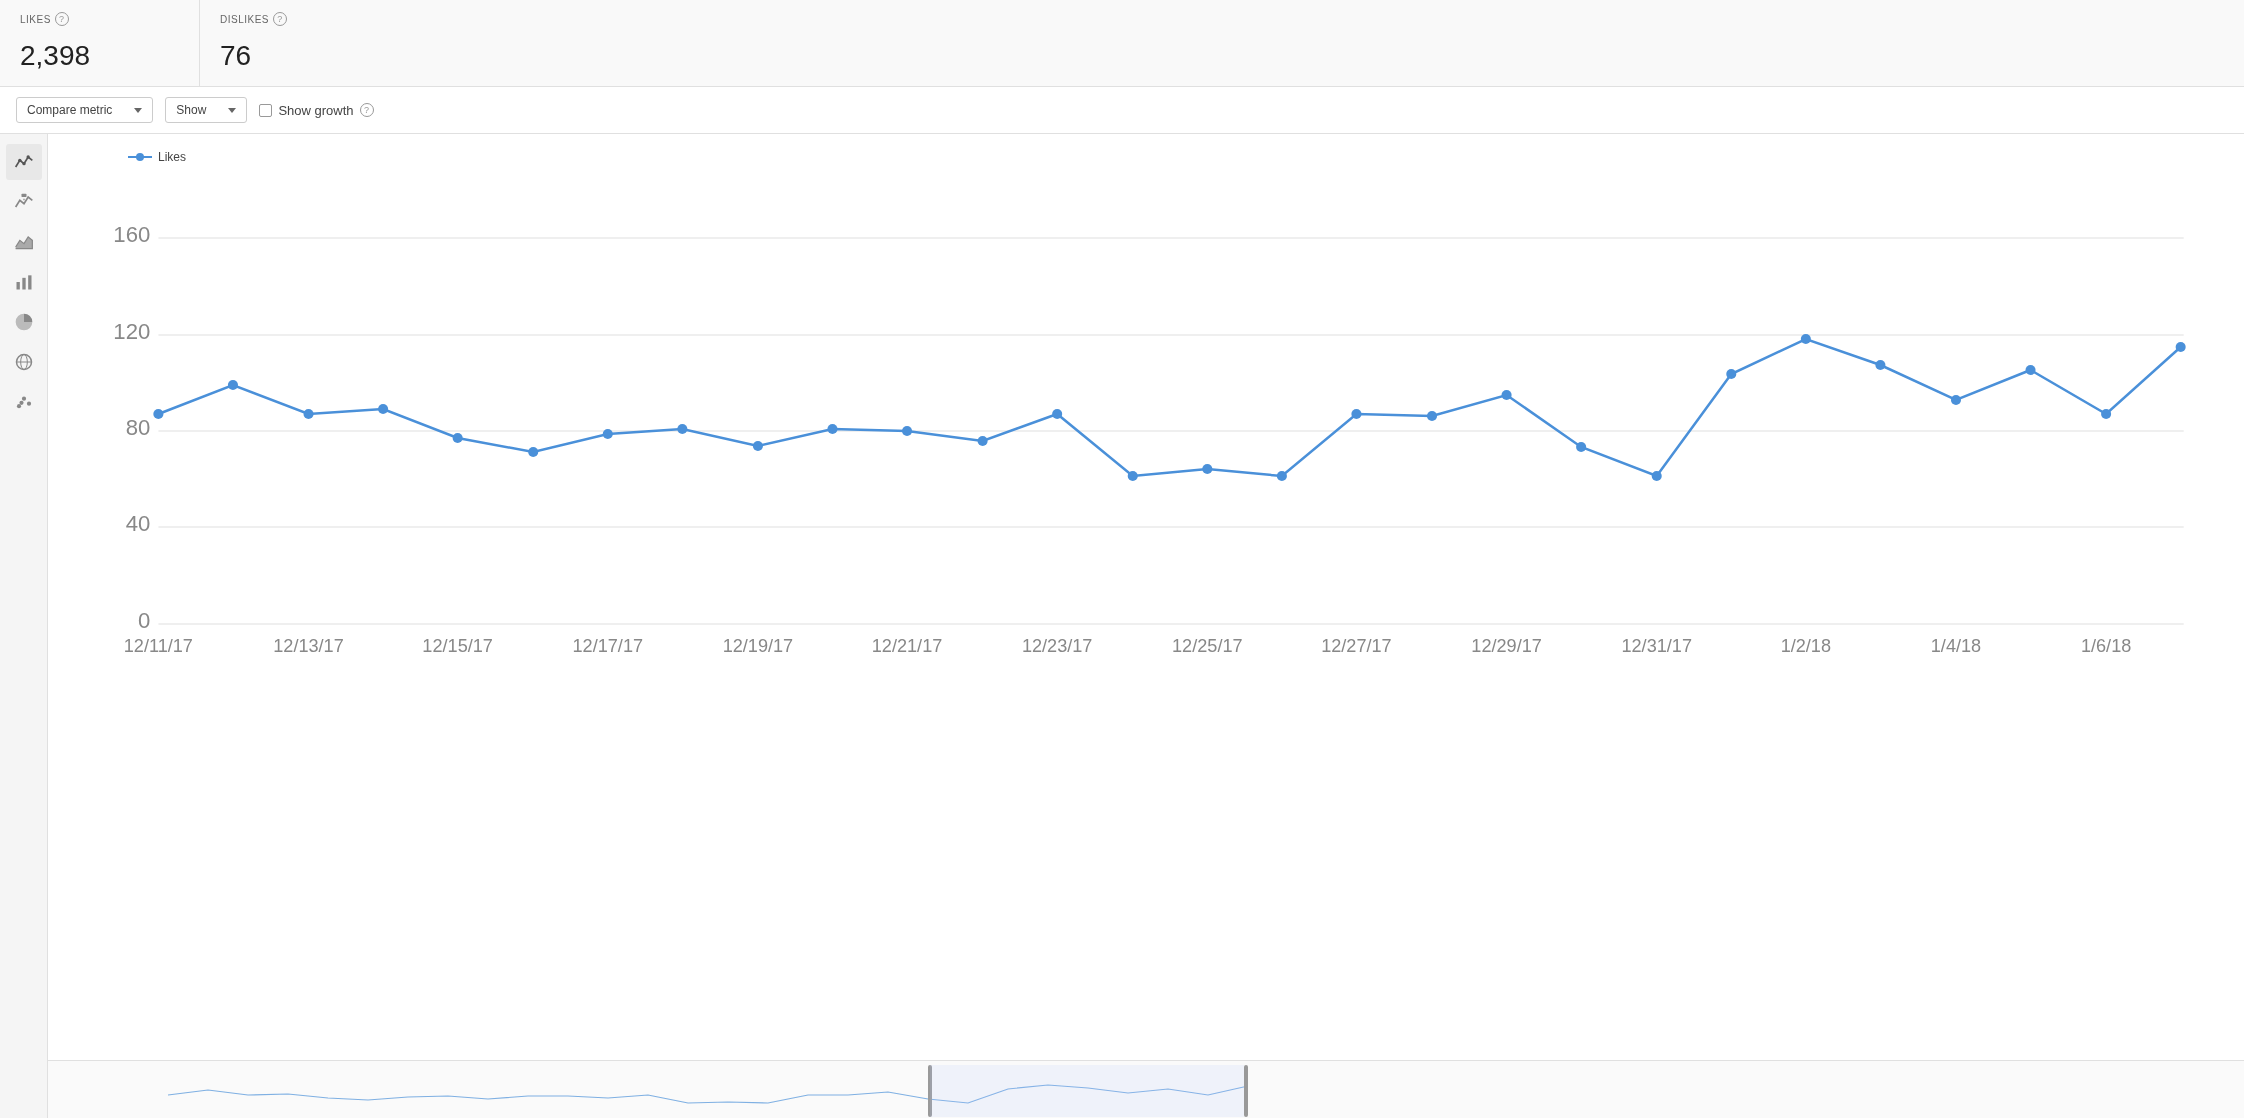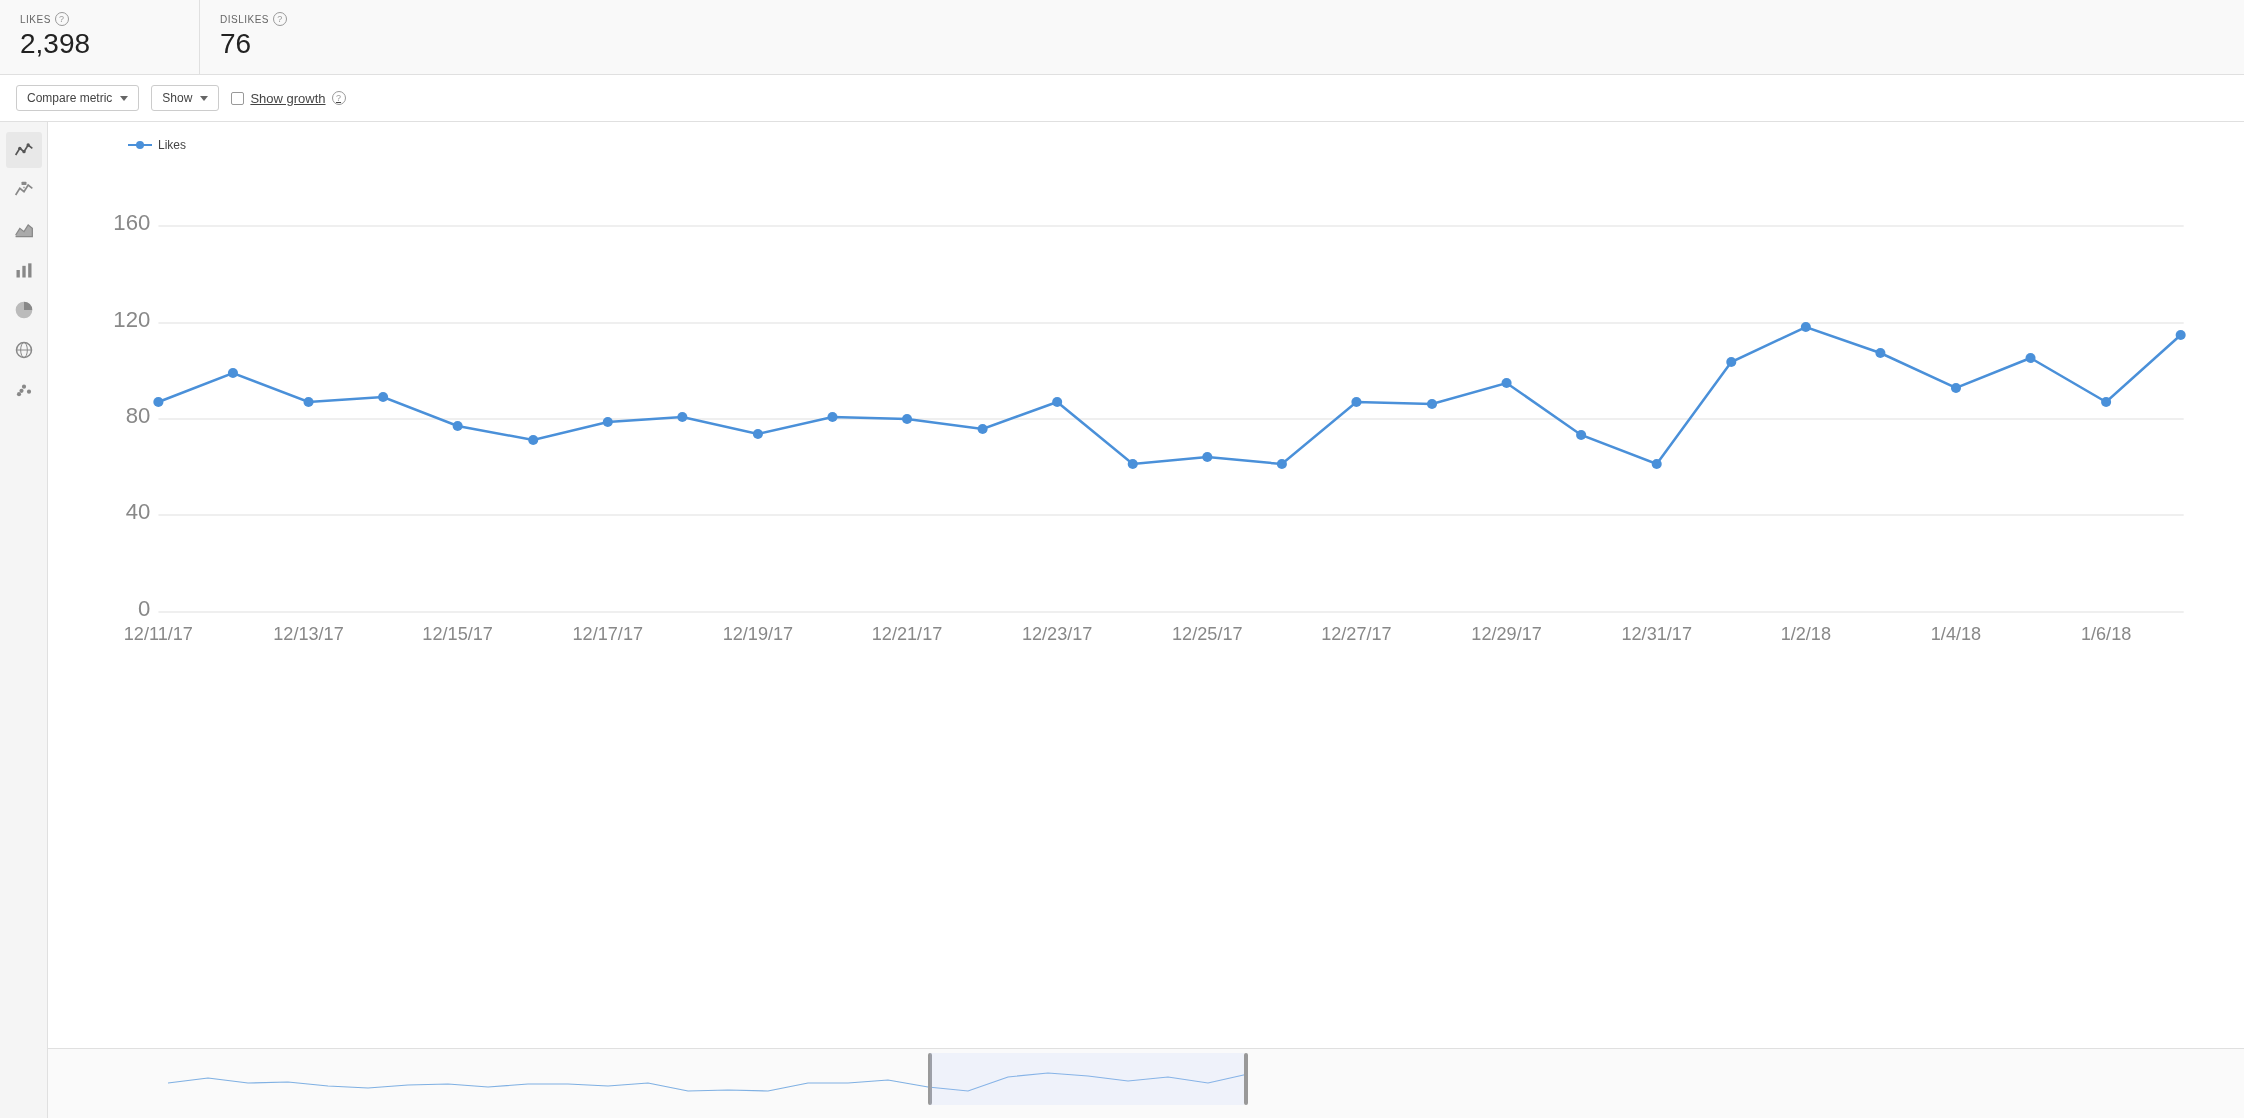--- a/index.html
+++ b/index.html
@@ -22,21 +22,21 @@
       text-transform: uppercase;
       letter-spacing: 0.5px;
       display: flex;
       align-items: center;
       gap: 4px;
     }
     .metric-value {
       font-size: 28px;
       font-weight: 400;
       color: #222;
-      margin-top: 2px;
+      margin-top: 14px;
     }
     .help-icon {
       width: 14px;
       height: 14px;
       border-radius: 50%;
       border: 1px solid #999;
       display: inline-flex;
       align-items: center;
       justify-content: center;
       font-size: 9px;
@@ -48,21 +48,21 @@
     .toolbar {
       display: flex;
       align-items: center;
       padding: 10px 16px;
       gap: 12px;
       border-bottom: 1px solid #e0e0e0;
     }
     .dropdown-btn {
       display: inline-flex;
       align-items: center;
-      gap: 6px;
+      gap: 20px;
       border: 1px solid #ccc;
       border-radius: 3px;
       padding: 5px 10px;
       background: #fff;
       cursor: pointer;
       font-size: 12px;
       color: #444;
       justify-content: flex-end;
     }
     .dropdown-btn .arrow {
@@ -73,21 +73,20 @@
       border-top: 5px solid #666;
       margin-left: 2px;
     }
     .show-growth {
       display: flex;
       align-items: center;
       gap: 6px;
       font-size: 13px;
       color: #444;
       cursor: pointer;
-      text-decoration: underline;
     }
     .checkbox {
       width: 13px;
       height: 13px;
       border: 1px solid #999;
       background: #fff;
       border-radius: 2px;
     }
 
     .main-area {

